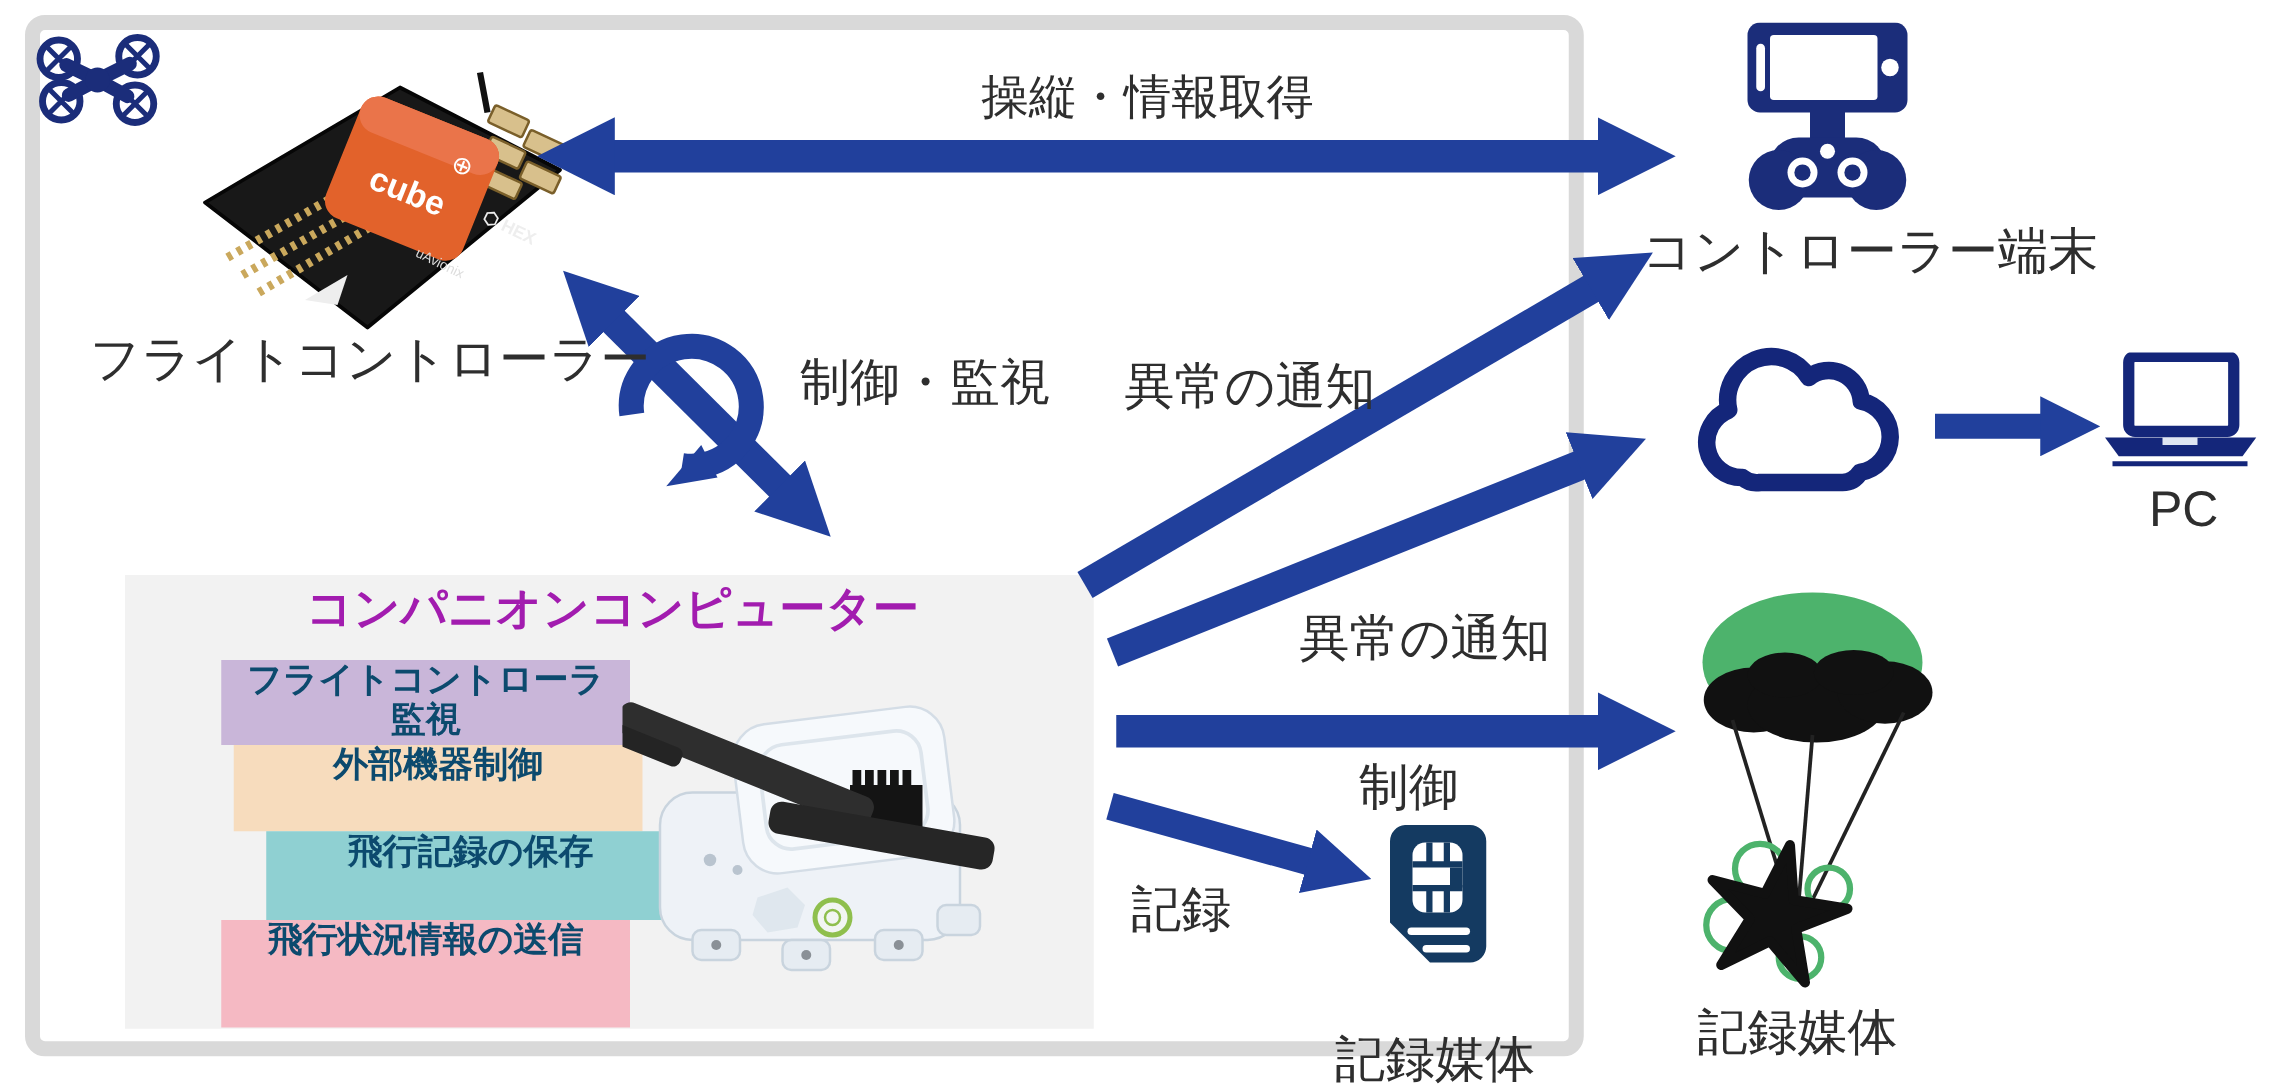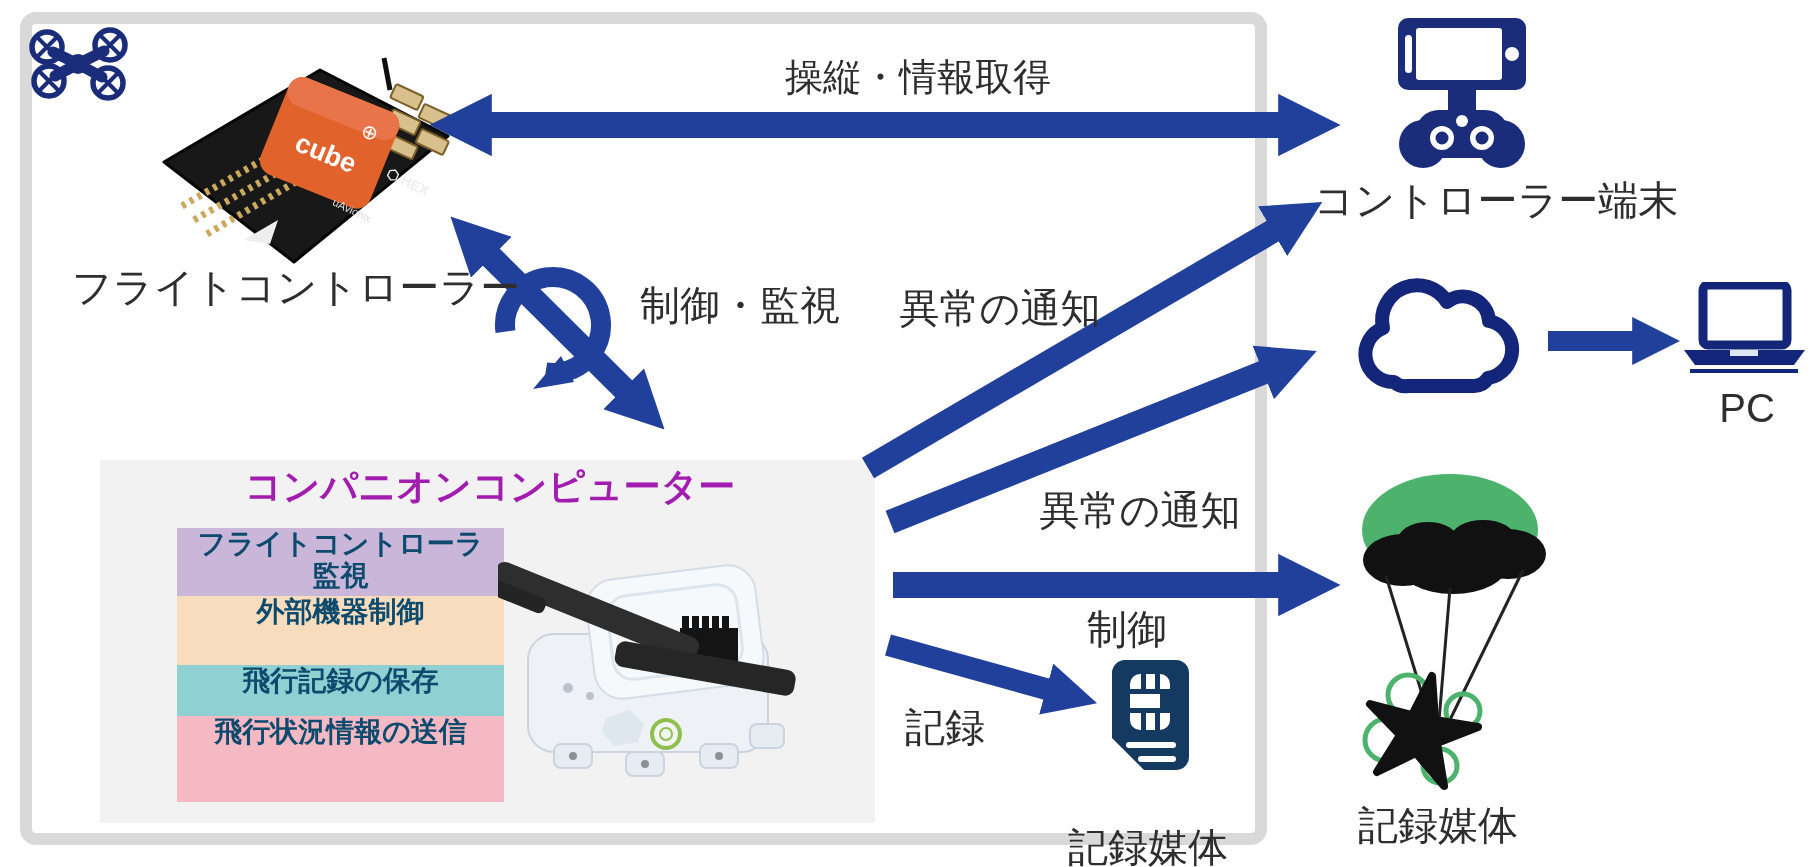--- a/index.html
+++ b/index.html
@@ -20,21 +20,21 @@
   #companion-title{
     left:180px;top:462px;width:620px;text-align:center;font-size:37px;font-weight:bold;
     color:#a21caf;z-index:3;
   }
   #func-col{left:177px;top:528px;width:327px;z-index:3;}
   .func-row{
     width:327px;display:flex;align-items:flex-start;justify-content:center;
     font-size:28px;font-weight:bold;color:#0c4a6e;text-align:center;line-height:1.15;
   }
   .func-row span{white-space:pre-line;}
-  .fr-1{height:68px;} .fr-2{height:69px;} .fr-3{height:51px;} .fr-4{height:86px;}
+  .fr-1{height:68px;} .fr-2{height:69px;} .fr-3{height:71px;margin-left:36px;} .fr-4{height:86px;}
   
   .lbl{
     position:absolute;transform:translateX(-50%);white-space:nowrap;
     font-size:40px;color:#2e2e2e;z-index:7;
   }
   .lbl-big{font-size:38px;text-align:center;}
   svg.icon{position:absolute;z-index:4;}
   #arrows{position:absolute;left:0;top:0;z-index:5;pointer-events:none;}
 </style>
 </head>
@@ -96,21 +96,21 @@
   </svg>
 
   <div id="companion-box" class="abs"></div>
   <div id="companion-title" class="abs">コンパニオンコンピューター</div>
 
   <div id="func-col" class="abs">
     <div class="func-row fr-1" style="background: rgb(201, 182, 217);">
       <span>フライトコントローラ
 監視</span>
     </div>
-    <div class="func-row fr-2" style="background: rgb(247, 220, 189);">
+    <div class="func-row fr-2" style="background: rgb(247, 220, 189); margin-left: 10px;">
       <span>外部機器制御</span>
     </div>
     <div class="func-row fr-3" style="background: rgb(143, 208, 210);">
       <span>飛行記録の保存</span>
     </div>
     <div class="func-row fr-4" style="background: rgb(245, 185, 195);">
       <span>飛行状況情報の送信</span>
     </div>
   </div>
 

